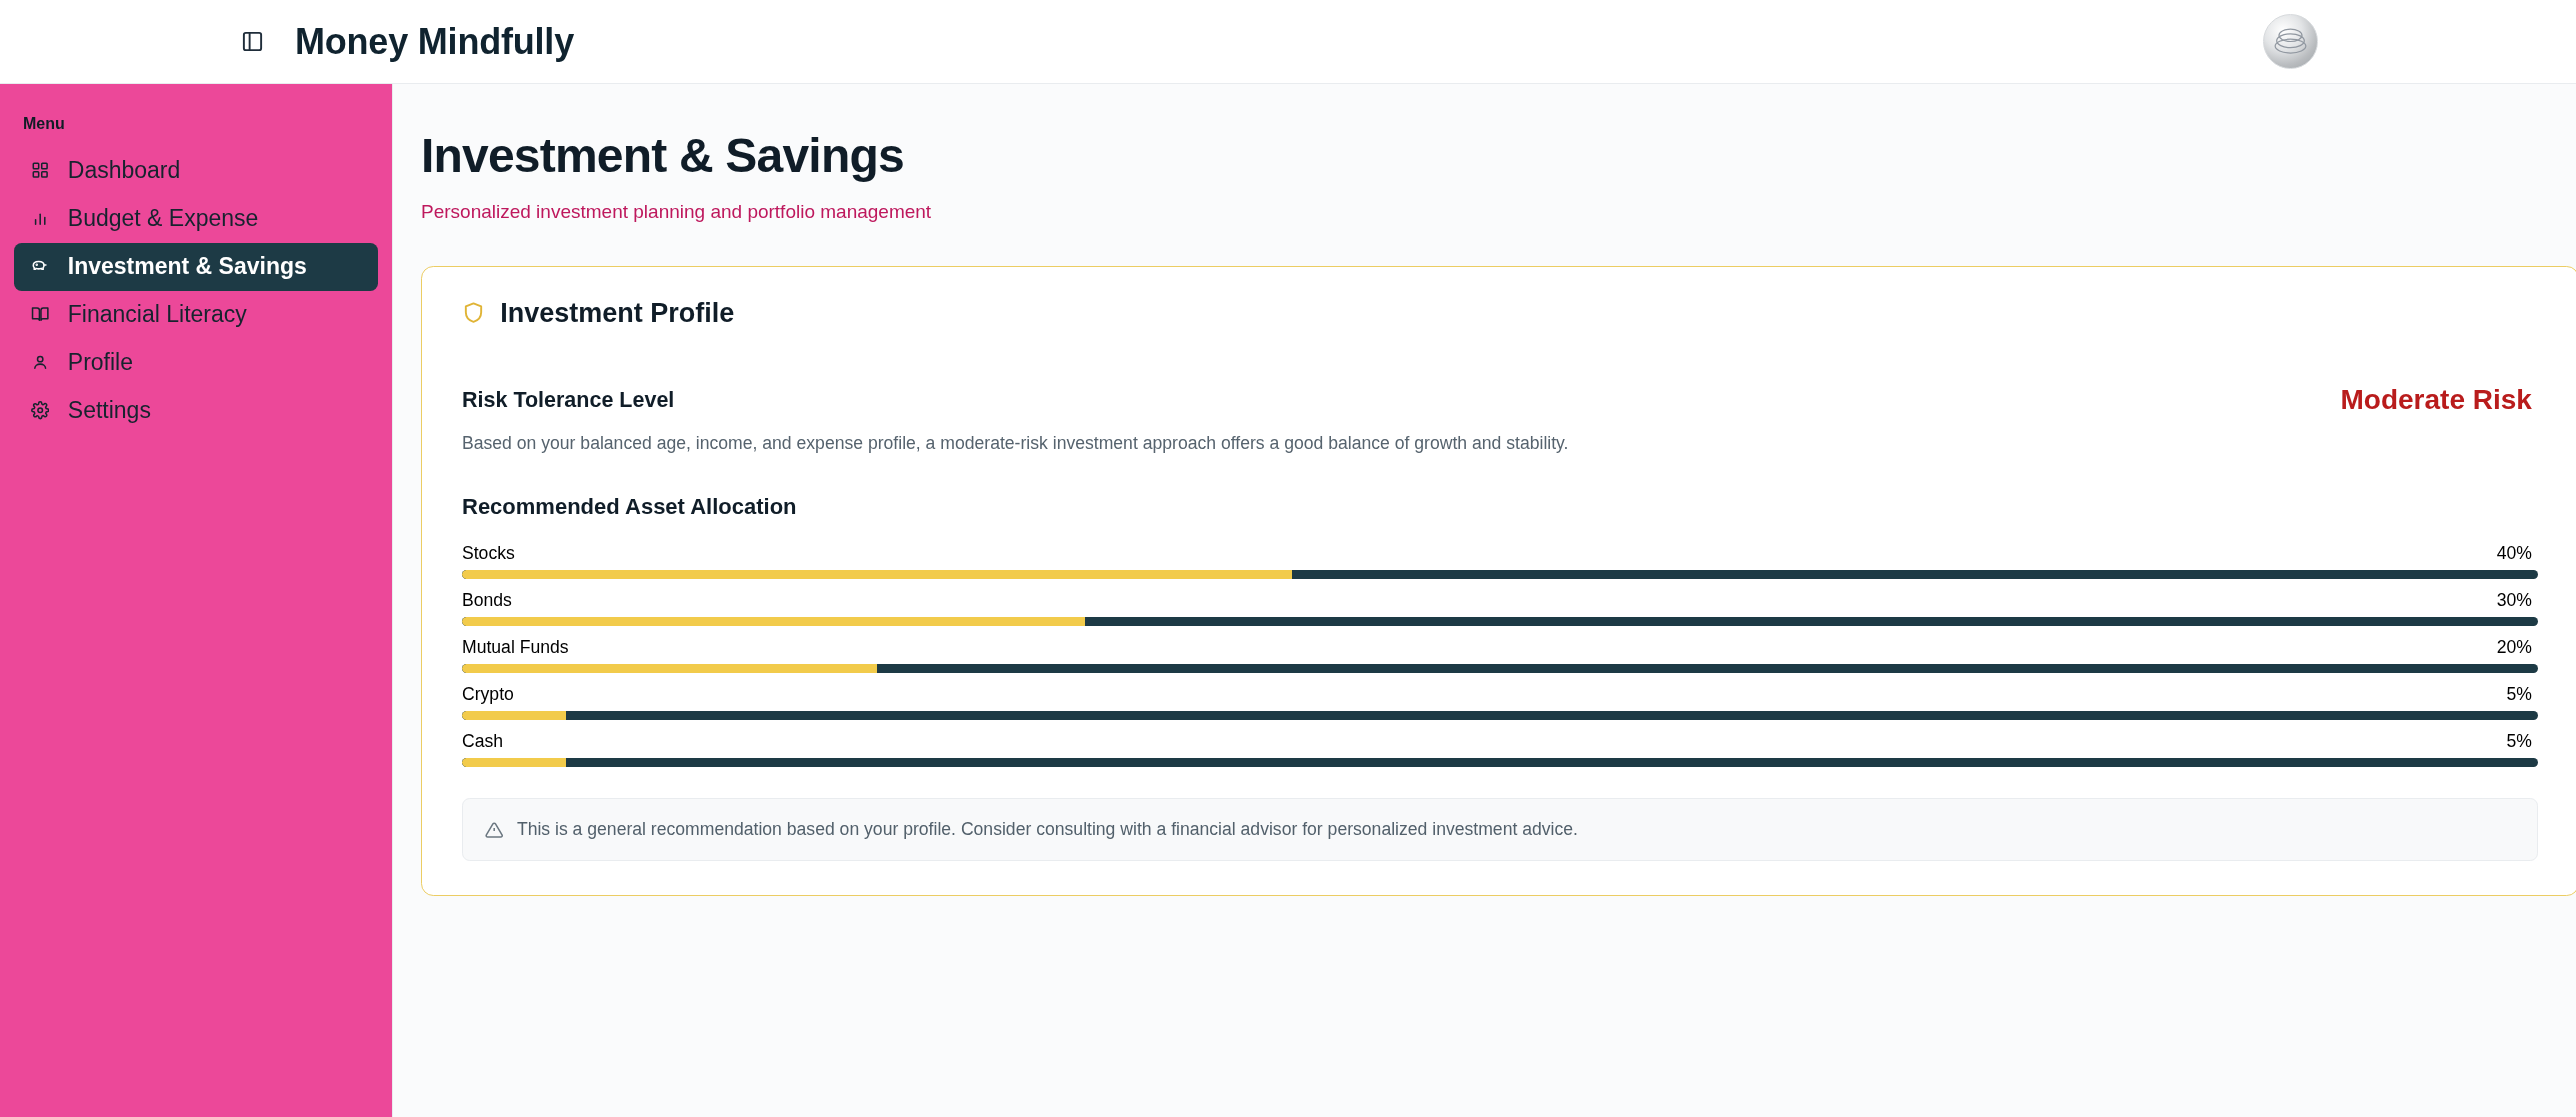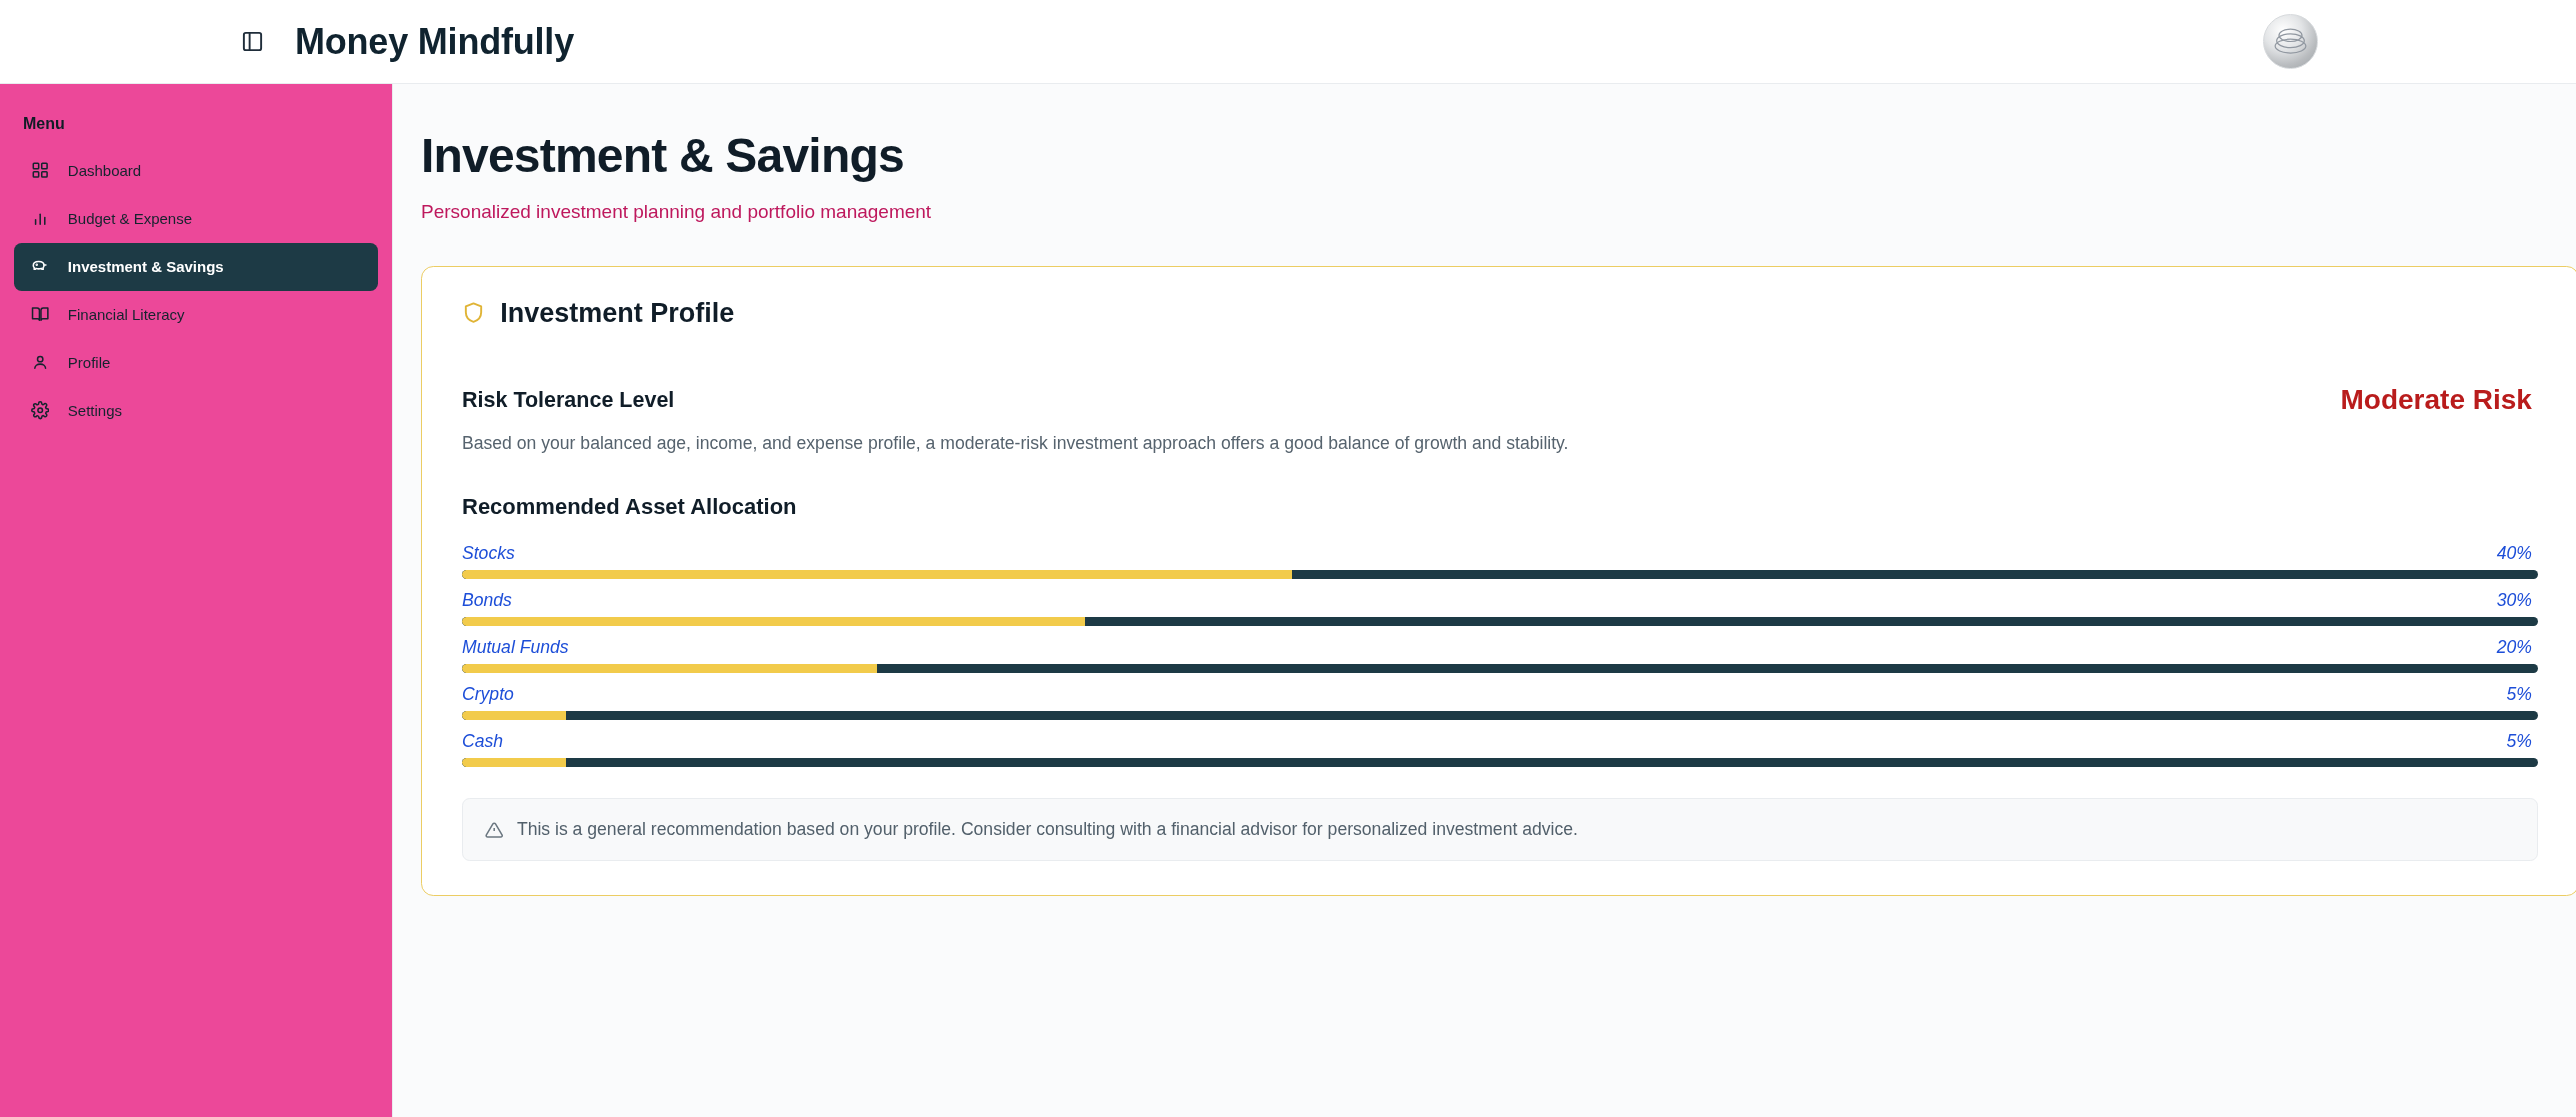--- a/index.html
+++ b/index.html
@@ -70,21 +70,21 @@
     padding: 7.7px 0 14px 23px;
   }
   .nav-item {
     display: flex;
     align-items: center;
     gap: 15.3px;
     height: 48px;
     margin: 0 14px;
     padding-left: 14px;
     border-radius: 7.7px;
-    font-size: 15px;
+    font-size: 23px;
     color: #16232e;
     cursor: pointer;
   }
   .nav-item .nav-ico {
     width: 24.5px; height: 24.5px;
     display: flex; align-items: center; justify-content: center;
     color: #16232e;
   }
   .nav-item.active {
     background: #1d3a45;
@@ -163,23 +163,22 @@
     color: #101d28;
   }
 
   .alloc-list { margin-top: 23px; }
   .alloc-item { margin-bottom: 10.7px; }
   .alloc-top {
     display: flex;
     justify-content: space-between;
     align-items: baseline;
     font-size: 17.6px;
-    color: #1d4ed8;
+    color: #000000;
     margin-bottom: 6.1px;
-    font-style: italic;
   }
   .alloc-pct { padding-right: 6.1px; }
   .bar-track {
     height: 9.2px;
     border-radius: 4.6px;
     background: #1d3a45;
     overflow: hidden;
   }
   .bar-fill {
     height: 100%;

